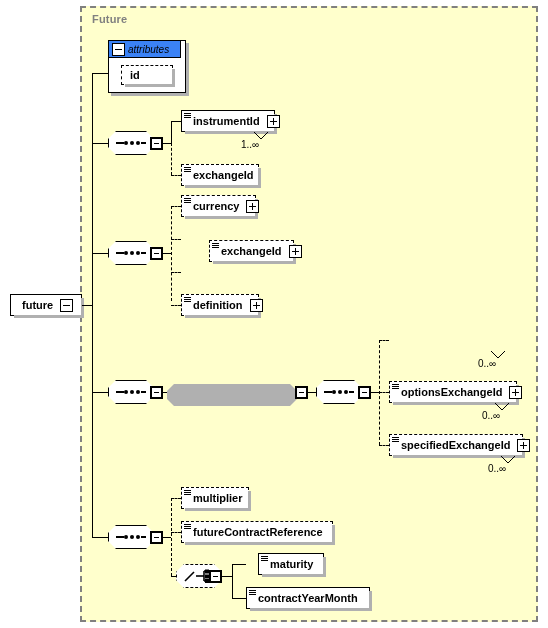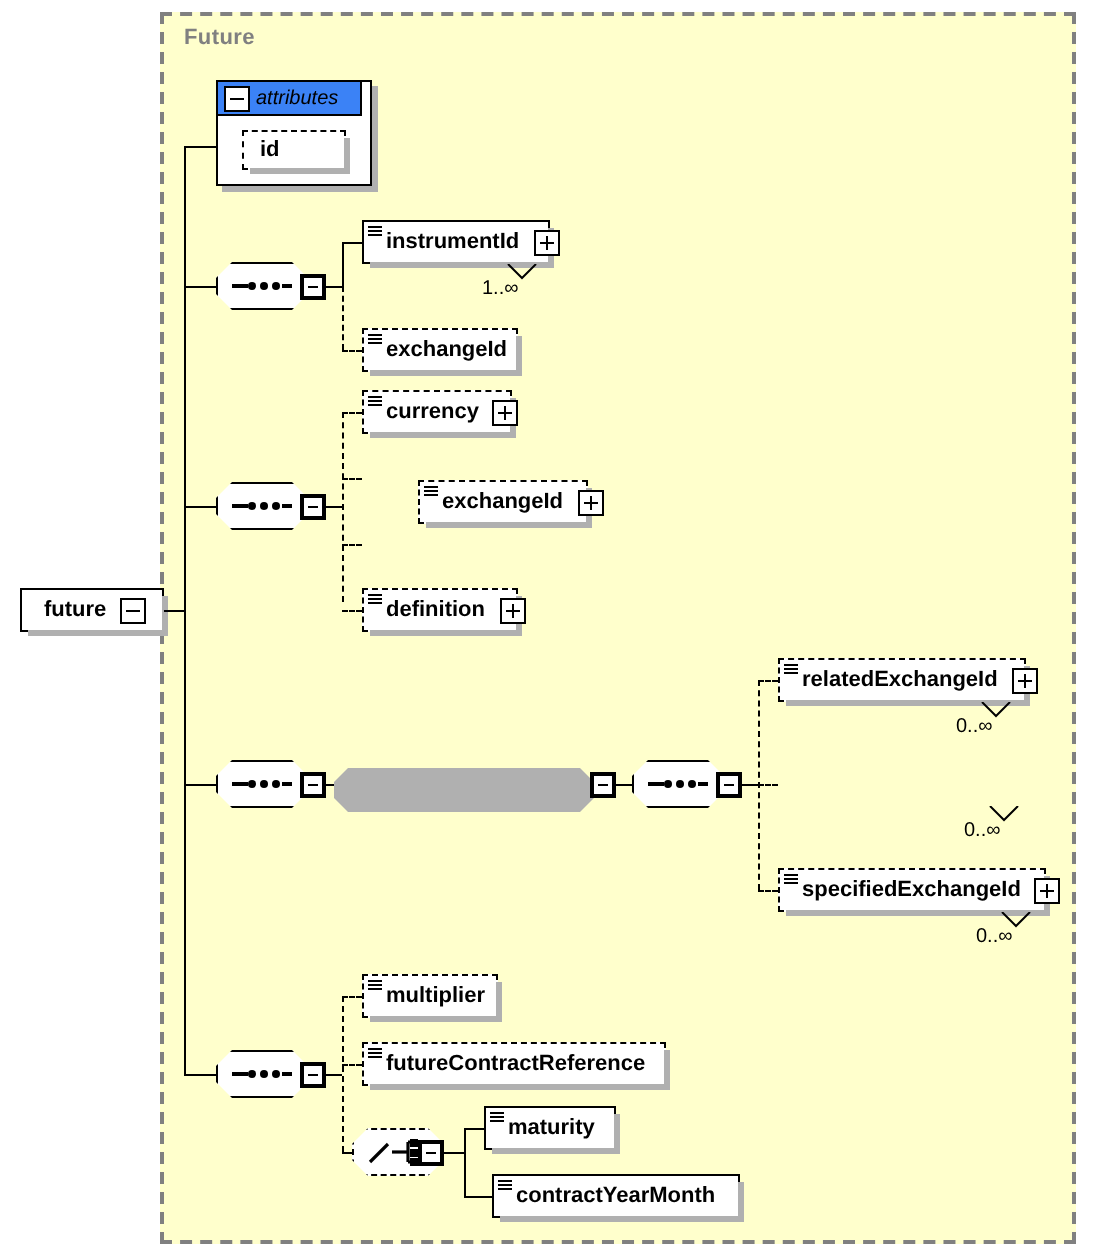--- a/index.html
+++ b/index.html
@@ -339,36 +339,36 @@
     </span>
   </div>
   <div class="cbox" style="left:358px;top:386px;"></div>
   <div class="ln hl" style="left:371px;top:392px;width:8px;"></div>
 
   <div class="dvl" style="left:379px;top:340px;height:105px;"></div>
   <div class="dhl" style="left:379px;top:340px;width:10px;"></div>
   <div class="dhl" style="left:379px;top:392px;width:10px;"></div>
   <div class="dhl" style="left:379px;top:445px;width:10px;"></div>
 
-  <div class="nodebox opt" style="left:389px;top:329px;width:124px;">
-    <span class="shadow"></span>
-    <span class="shadow-r"></span>
-    <span class="tglyph">
-        <i></i>
-        <i></i>
-        <i></i>
-      </span>
-    <span class="nlabel">relatedExchangeId</span>
-    <span class="pm plus"></span>
-  </div>
   <svg class="cardmark" style="left:490px;top:351px;" width="16" height="8">
     <polyline points="1,0 8,7 15,0" fill="none" stroke="#000" stroke-width="1"></polyline>
   </svg>
   <div class="card" style="left:478px;top:358px;">0..∞</div>
 
+  <div class="nodebox opt" style="left:389px;top:381px;width:128px;">
+    <span class="shadow"></span>
+    <span class="shadow-r"></span>
+    <span class="tglyph">
+        <i></i>
+        <i></i>
+        <i></i>
+      </span>
+    <span class="nlabel">optionsExchangeId</span>
+    <span class="pm plus"></span>
+  </div>
   <svg class="cardmark" style="left:494px;top:403px;" width="16" height="8">
     <polyline points="1,0 8,7 15,0" fill="none" stroke="#000" stroke-width="1"></polyline>
   </svg>
   <div class="card" style="left:482px;top:410px;">0..∞</div>
 
   <div class="nodebox opt" style="left:389px;top:434px;width:134px;">
     <span class="shadow"></span>
     <span class="shadow-r"></span>
     <span class="tglyph">
         <i></i>
@@ -438,21 +438,21 @@
       <path d="M20,2 L21,2" stroke="#000" stroke-width="1.6" fill="none"></path>
       <path d="M20,12 L21,12" stroke="#000" stroke-width="1.6" fill="none"></path>
     </svg>
   </div>
   <div class="cbox" style="left:209px;top:570px;"></div>
   <div class="ln hl" style="left:222px;top:576px;width:10px;"></div>
   <div class="ln vl" style="left:232px;top:564px;height:34px;"></div>
   <div class="ln hl" style="left:232px;top:564px;width:14px;"></div>
   <div class="ln hl" style="left:232px;top:598px;width:14px;"></div>
 
-  <div class="nodebox req" style="left:242px;top:553px;width:66px;">
+  <div class="nodebox req" style="left:258px;top:553px;width:66px;">
     <span class="shadow"></span>
     <span class="shadow-r"></span>
     <span class="tglyph">
         <i></i>
         <i></i>
         <i></i>
       </span>
     <span class="nlabel">maturity</span>
   </div>
 

